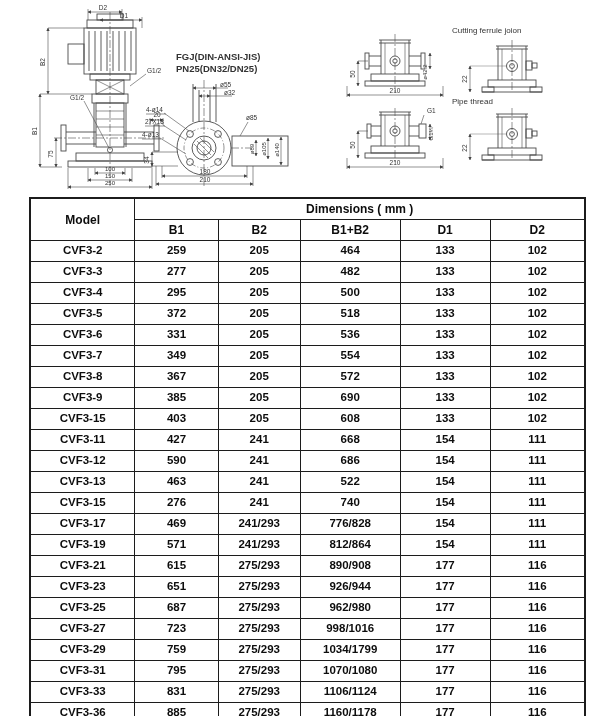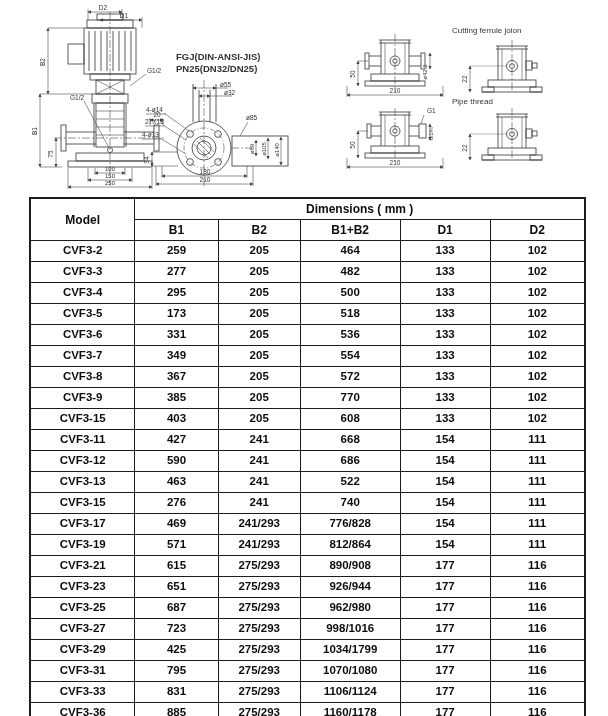--- a/index.html
+++ b/index.html
@@ -382,21 +382,21 @@
           <td>CVF3-4</td>
           <td>295</td>
           <td>205</td>
           <td>500</td>
           <td>133</td>
           <td>102</td>
         </tr>
 
         <tr>
           <td>CVF3-5</td>
-          <td>173</td>
+          <td>372</td>
           <td>205</td>
           <td>518</td>
           <td>133</td>
           <td>102</td>
         </tr>
 
         <tr>
           <td>CVF3-6</td>
           <td>331</td>
           <td>205</td>
@@ -420,21 +420,21 @@
           <td>205</td>
           <td>572</td>
           <td>133</td>
           <td>102</td>
         </tr>
 
         <tr>
           <td>CVF3-9</td>
           <td>385</td>
           <td>205</td>
-          <td>770</td>
+          <td>690</td>
           <td>133</td>
           <td>102</td>
         </tr>
 
         <tr>
           <td>CVF3-15</td>
           <td>403</td>
           <td>205</td>
           <td>608</td>
           <td>133</td>
@@ -526,21 +526,21 @@
           <td>CVF3-27</td>
           <td>723</td>
           <td>275/293</td>
           <td>998/1016</td>
           <td>177</td>
           <td>116</td>
         </tr>
 
         <tr>
           <td>CVF3-29</td>
-          <td>425</td>
+          <td>759</td>
           <td>275/293</td>
           <td>1034/1799</td>
           <td>177</td>
           <td>116</td>
         </tr>
 
         <tr>
           <td>CVF3-31</td>
           <td>795</td>
           <td>275/293</td>

